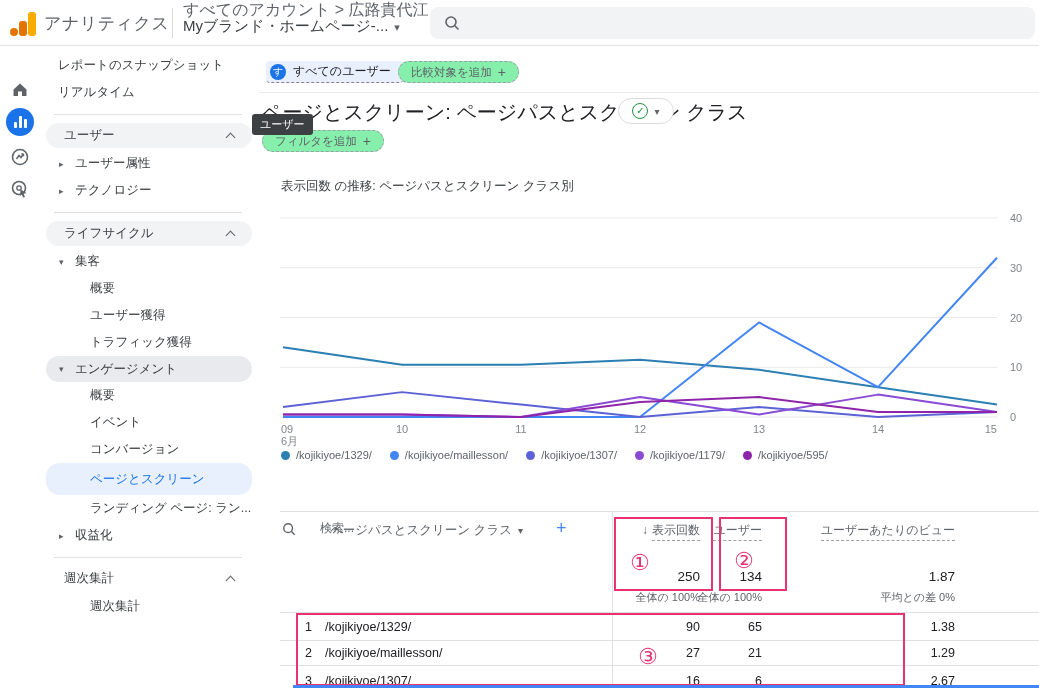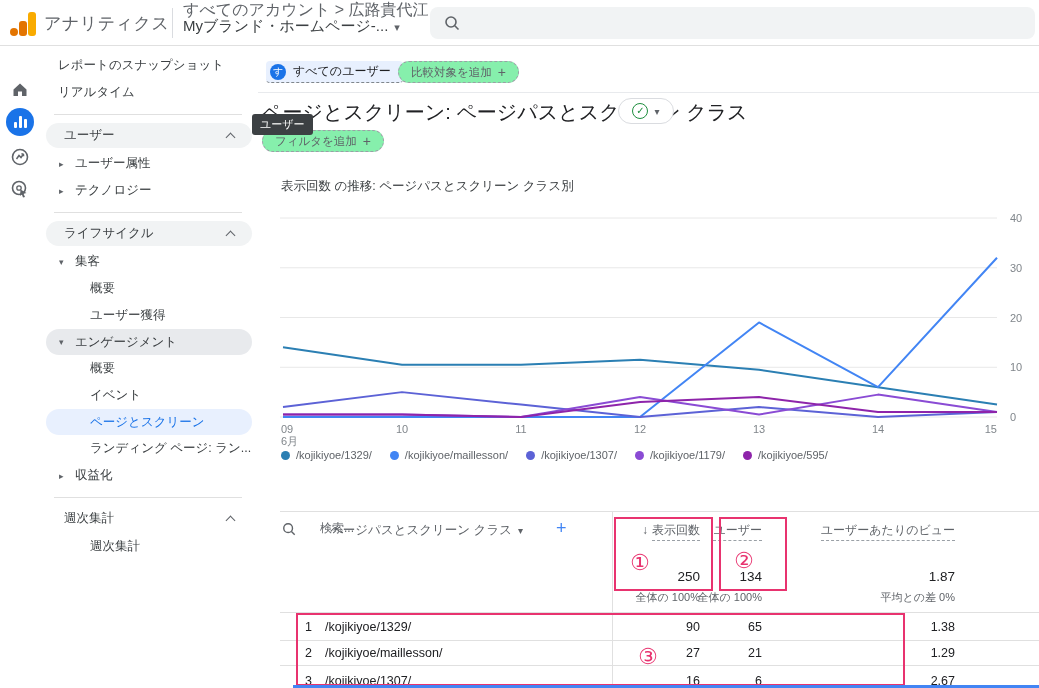--- a/index.html
+++ b/index.html
@@ -37,21 +37,21 @@
   .sb-top    { padding-left:18px; }
   .sb-section{ padding-left:18px; color:#3c4043; margin:2px 6px 2px 6px; height:25px; border-radius:14px; }
   .sb-section.pill { background:#f1f3f4; }
   .sb-section .chev { position:absolute; right:18px; top:11px; width:7px; height:7px;
     border-left:1.6px solid #5f6368; border-top:1.6px solid #5f6368; transform:rotate(45deg); }
   .sb-collapsed, .sb-expanded { padding-left:35px; }
   .tri { position:absolute; left:19px; font-size:9px; color:#5f6368; }
   .sb-child { padding-left:50px; }
   .sb-item.hl { background:#e8eaed; border-radius:14px; margin:0 6px; height:26px; padding-left:29px; }
   .sb-item.hl .tri { left:13px; }
-  .sb-item.active { background:#e8f0fe; color:#1a73e8; border-radius:14px; margin:0 6px; padding-left:44px; height:26px; }
+  .sb-item.active { background:#e8f0fe; color:#1a73e8; border-radius:14px; margin:0 6px; padding-left:44px; height:32px; }
 
   
   .chip-audience { position:absolute; left:266px; top:61px; height:22px; background:#e8f0fe;
     border-radius:4px; border-bottom:1px dashed #80868b; display:flex; align-items:center; gap:7px; padding:0 12px 0 4px; }
   .chip-audience .circle { width:16px; height:16px; border-radius:50%; background:#1a73e8; color:#fff;
     font-size:10px; display:flex; align-items:center; justify-content:center; }
   .chip-audience .lbl { font-size:12px; color:#202124; }
   .chip-dashed { position:absolute; height:22px; border:1px dashed #9aa0a6; border-radius:13px;
     display:flex; align-items:center; gap:6px; padding:0 12px; font-size:11.5px; color:#5f6368; background:#86efac; }
   .chip-dashed .plus { font-size:14px; color:#5f6368; }
@@ -196,29 +196,35 @@
       <div class="sb-item sb-expanded">
         <span class="tri">▾</span>
         <span>集客</span>
       </div>
       <div class="sb-item sb-child">
         <span>概要</span>
       </div>
       <div class="sb-item sb-child">
         <span>ユーザー獲得</span>
       </div>
+      <div class="sb-item sb-child">
+        <span>トラフィック獲得</span>
+      </div>
       <div class="sb-item sb-expanded hl">
         <span class="tri">▾</span>
         <span>エンゲージメント</span>
       </div>
       <div class="sb-item sb-child">
         <span>概要</span>
       </div>
       <div class="sb-item sb-child">
         <span>イベント</span>
+      </div>
+      <div class="sb-item sb-child">
+        <span>コンバージョン</span>
       </div>
       <div class="sb-item sb-child active">
         <span>ページとスクリーン</span>
       </div>
       <div class="sb-item sb-child">
         <span>ランディング ページ: ラン...</span>
       </div>
       <div class="sb-item sb-collapsed">
         <span class="tri">▸</span>
         <span>収益化</span>

